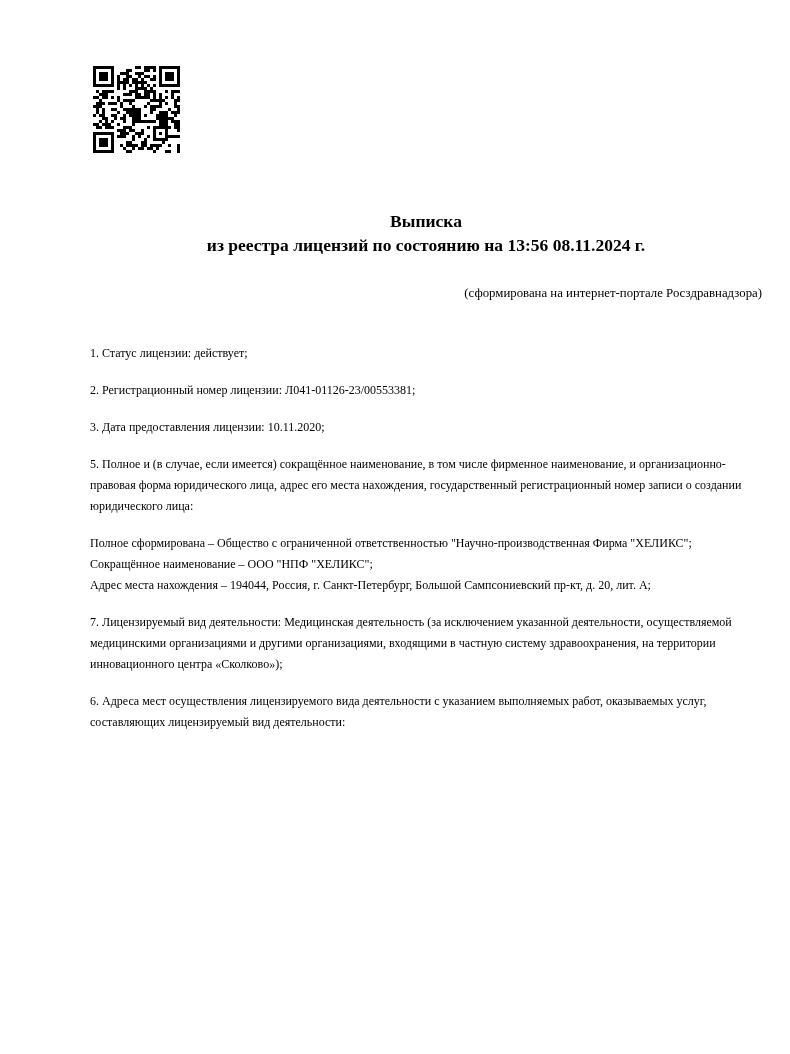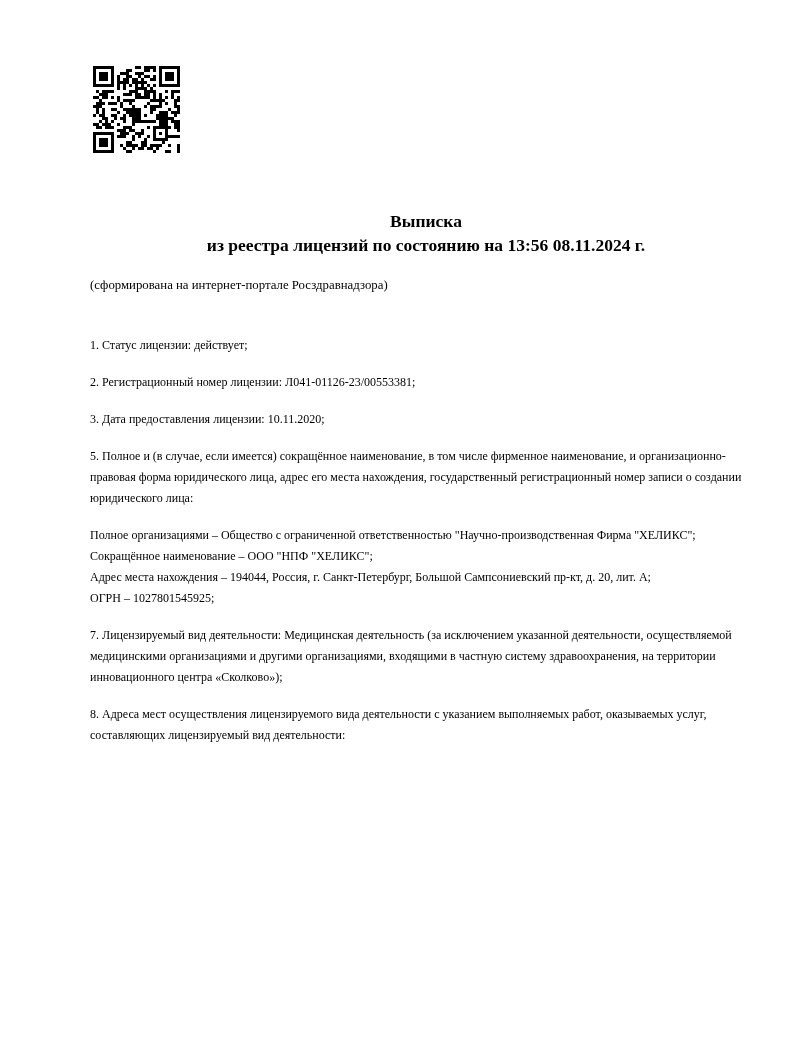--- a/index.html
+++ b/index.html
@@ -17,23 +17,24 @@
   .content{
     position:absolute;left:90px;top:209px;width:672px;
   }
   .title{
     text-align:center;
     font-weight:bold;
     font-size:17.5px;
     line-height:24px;
   }
   .note{
+    text-align:right;
     font-size:12.8px;
     line-height:16px;
-    margin-top:20px;
+    margin-top:28px;
   }
   .paragraphs{
     margin-top:42px;
     font-size:12px;
     line-height:21px;
   }
   .para{margin:0 0 16px 0;}
   .org-block{margin:0 0 16px 0;}
   .org-line{margin:0;}
 </style>
@@ -466,24 +467,23 @@
 
     <div class="note">(сформирована на интернет-портале Росздравнадзора)</div>
 
     <div class="paragraphs">
       <div class="para">1. Статус лицензии: действует;</div>
       <div class="para">2. Регистрационный номер лицензии: Л041-01126-23/00553381;</div>
       <div class="para">3. Дата предоставления лицензии: 10.11.2020;</div>
       <div class="para">5. Полное и (в случае, если имеется) сокращённое наименование, в том числе фирменное наименование, и организационно-правовая форма юридического лица, адрес его места нахождения, государственный регистрационный номер записи о создании юридического лица:</div>
 
       <div class="org-block">
-        <div class="org-line">Полное организациями – Общество с ограниченной ответственностью "Научно-производственная Фирма "ХЕЛИКС";</div>
+        <div class="org-line">Полное сформирована – Общество с ограниченной ответственностью "Научно-производственная Фирма "ХЕЛИКС";</div>
         <div class="org-line">Сокращённое наименование – ООО "НПФ "ХЕЛИКС";</div>
         <div class="org-line">Адрес места нахождения – 194044, Россия, г. Санкт-Петербург, Большой Сампсониевский пр-кт, д. 20, лит. А;</div>
-        <div class="org-line">ОГРН – 1027801545925;</div>
       </div>
 
       <div class="para">7. Лицензируемый вид деятельности: Медицинская деятельность (за исключением указанной деятельности, осуществляемой медицинскими организациями и другими организациями, входящими в частную систему здравоохранения, на территории инновационного центра «Сколково»);</div>
-      <div class="para">8. Адреса мест осуществления лицензируемого вида деятельности с указанием выполняемых работ, оказываемых услуг, составляющих лицензируемый вид деятельности:</div>
+      <div class="para">6. Адреса мест осуществления лицензируемого вида деятельности с указанием выполняемых работ, оказываемых услуг, составляющих лицензируемый вид деятельности:</div>
     </div>
 
   </div>
 </div>
 
 </body></html>

